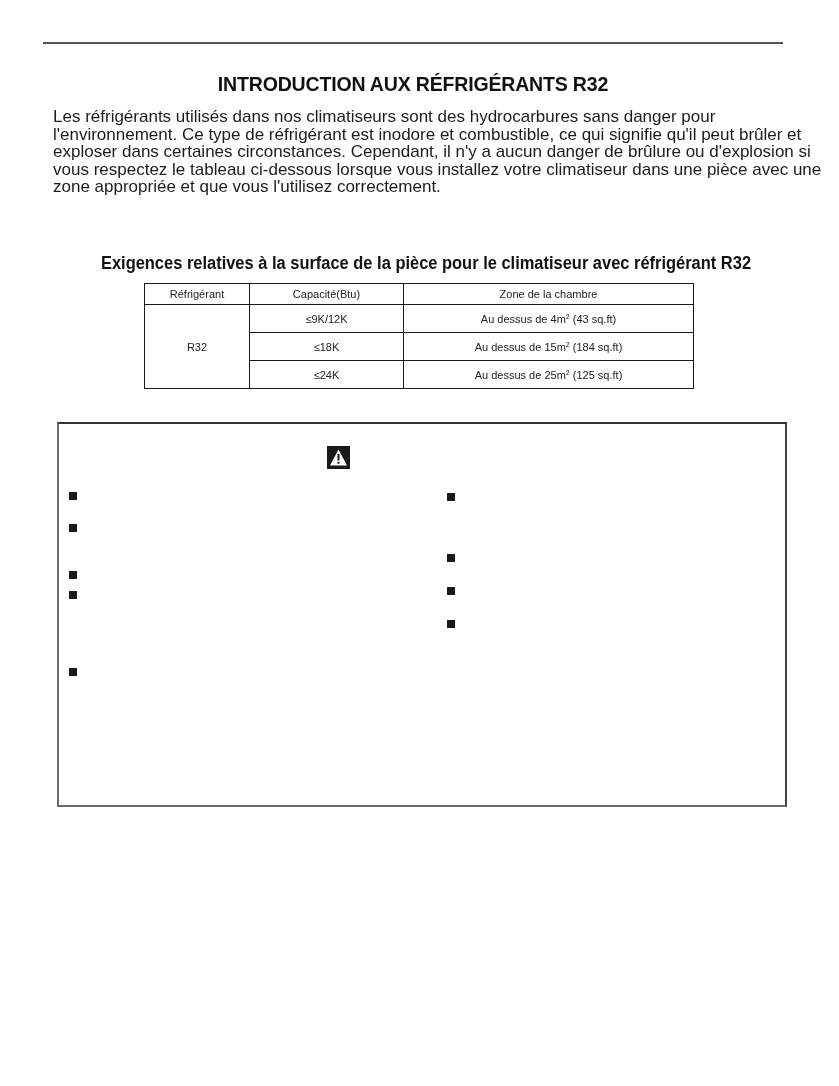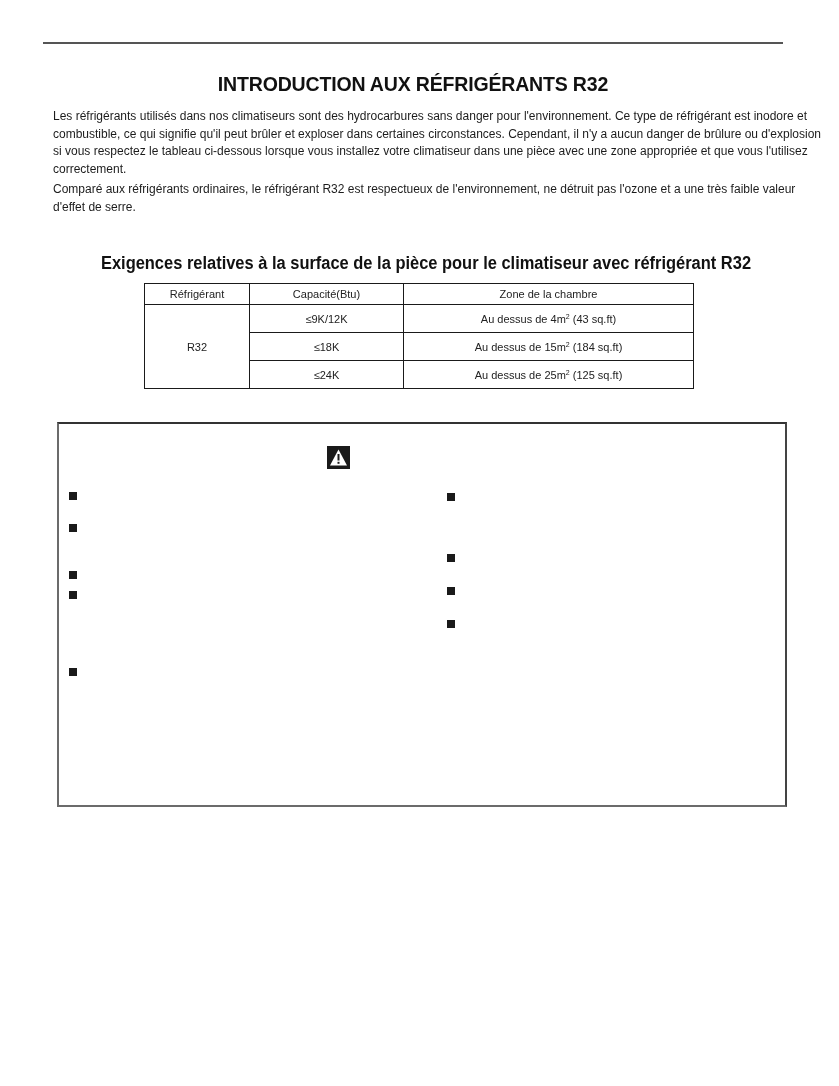--- a/index.html
+++ b/index.html
@@ -34,21 +34,21 @@
       letter-spacing: -0.2px;
       transform: scaleX(0.93);
       transform-origin: center;
       color: #111;
     }
     .intro {
       position: absolute;
       left: 53px;
       top: 108px;
       width: 770px;
-      font-size: 12px;
+      font-size: 17px;
       line-height: 17.5px;
       color: #1c1c1c;
     }
     .intro p {
       margin: 0 0 3px 0;
     }
     .section-title {
       position: absolute;
       left: 0;
       top: 253px;
@@ -114,21 +114,20 @@
   </style>
 </head>
 <body>
 
 <div class="top-rule"></div>
 
 <div class="page-title">INTRODUCTION AUX RÉFRIGÉRANTS R32</div>
 
 <div class="intro">
   <p>Les réfrigérants utilisés dans nos climatiseurs sont des hydrocarbures sans danger pour l'environnement. Ce type de réfrigérant est inodore et combustible, ce qui signifie qu'il peut brûler et exploser dans certaines circonstances. Cependant, il n'y a aucun danger de brûlure ou d'explosion si vous respectez le tableau ci-dessous lorsque vous installez votre climatiseur dans une pièce avec une zone appropriée et que vous l'utilisez correctement.</p>
-  <p>Comparé aux réfrigérants ordinaires, le réfrigérant R32 est respectueux de l'environnement, ne détruit pas l'ozone et a une très faible valeur d'effet de serre.</p>
 </div>
 
 <div class="section-title">Exigences relatives à la surface de la pièce pour le climatiseur avec réfrigérant R32</div>
 
 <table class="req">
   <thead>
     <tr>
       <th class="col1">Réfrigérant</th>
       <th class="col2">Capacité(Btu)</th>
       <th>Zone de la chambre</th>

